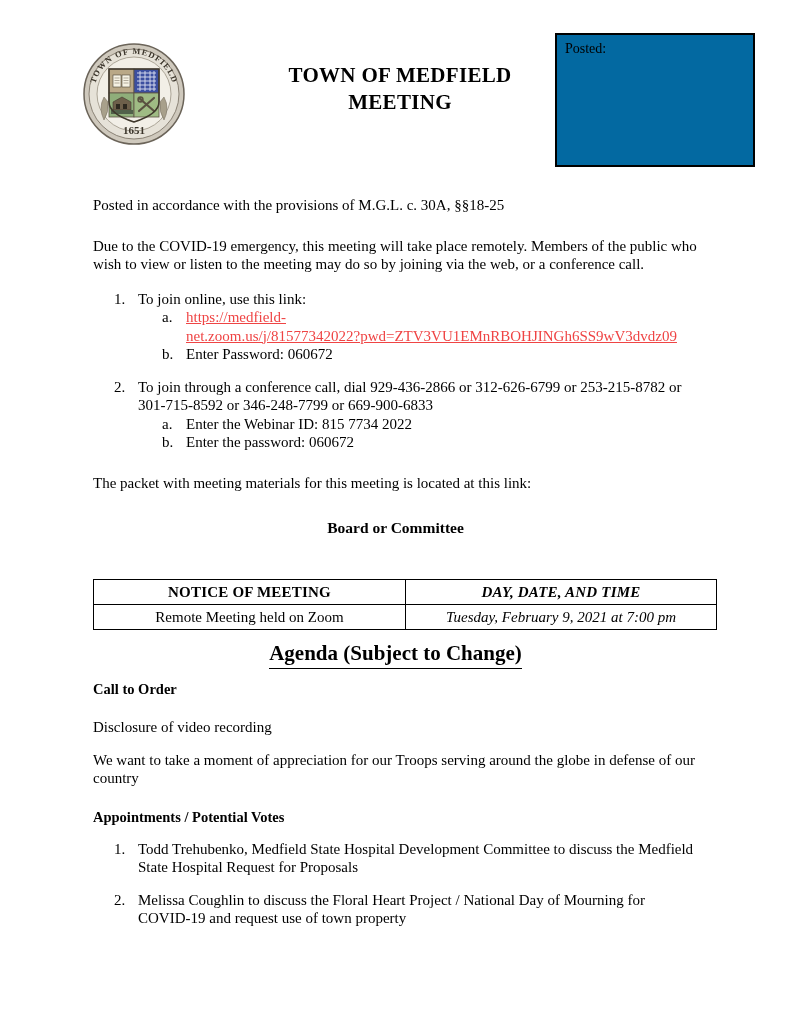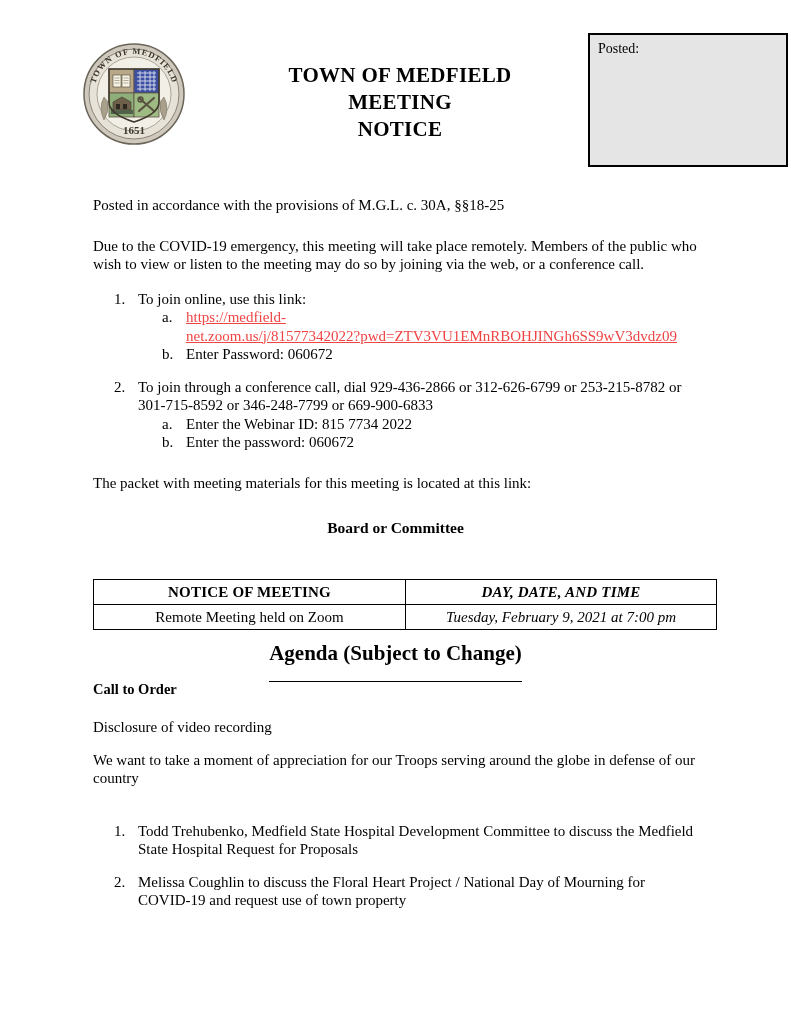--- a/index.html
+++ b/index.html
@@ -50,26 +50,26 @@
     text-align: center;
     font-weight: bold;
     font-size: 21px;
     line-height: 27px;
     letter-spacing: 0.3px;
   }
   .doc-title .tline { display: block; white-space: nowrap; }
 
   .posted-box {
     position: absolute;
-    left: 588px;
+    left: 555px;
     top: 33px;
     width: 196px;
     height: 130px;
     border: 2px solid #000000;
-    background: #e5e5e5;
+    background: #0369a1;
   }
   .posted-label {
     position: absolute;
     left: 8px;
     top: 5px;
     font-size: 14px;
     line-height: 17px;
   }
 
   
@@ -194,21 +194,21 @@
     left: 0;
     top: 641px;
     width: 791px;
     text-align: center;
     font-weight: bold;
     font-size: 21px;
     line-height: 25px;
   }
   .agenda-title span {
     border-bottom: 1.8px solid #000000;
-    padding-bottom: 16px;
+    padding-bottom: 3px;
   }
 
   .agenda-body {
     position: absolute;
     left: 93px;
     top: 680px;
     width: 605px;
   }
   .sec-head {
     font-weight: bold;
@@ -309,21 +309,20 @@
         <text font-family="'Liberation Serif', serif" font-size="8.4" font-weight="bold" fill="#3a342a" letter-spacing="1.1">
           <textPath href="#ringpath" startOffset="50%" text-anchor="middle">TOWN OF MEDFIELD</textPath>
         </text>
         <text x="52" y="92" text-anchor="middle" font-family="'Liberation Serif', serif" font-size="11" font-weight="bold" fill="#3a342a">1651</text>
       </svg>
     </div>
 
     <div class="doc-title">
       <span class="tline">TOWN OF MEDFIELD</span>
       <span class="tline">MEETING</span>
-      <span class="tline">NOTICE</span>
     </div>
 
     <div class="posted-box">
       <div class="posted-label">Posted:</div>
     </div>
   </div>
 
   <div class="body-area">
 
     <p class="para">Posted in accordance with the provisions of M.G.L. c. 30A, §§18-25</p>
@@ -403,20 +402,21 @@
     <div class="agenda-gap"></div>
 
     <p class="para">Disclosure of video recording</p>
 
     <div class="agenda-gap-sm"></div>
 
     <p class="para">We want to take a moment of appreciation for our Troops serving around the globe in defense of our country</p>
 
     <div class="agenda-gap"></div>
 
+    <p class="sec-head">Appointments / Potential Votes</p>
 
     <div class="agenda-gap-sm"></div>
 
     <ol class="agenda-list">
       <li>
         <span class="marker">1.</span>
         <span>Todd Trehubenko, Medfield State Hospital Development Committee to discuss the Medfield State Hospital Request for Proposals</span>
       </li>
       <li>
         <span class="marker">2.</span>

